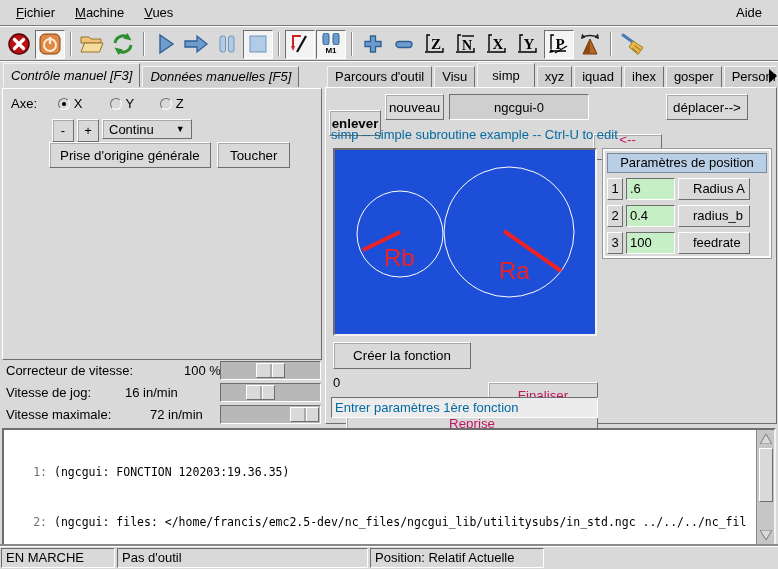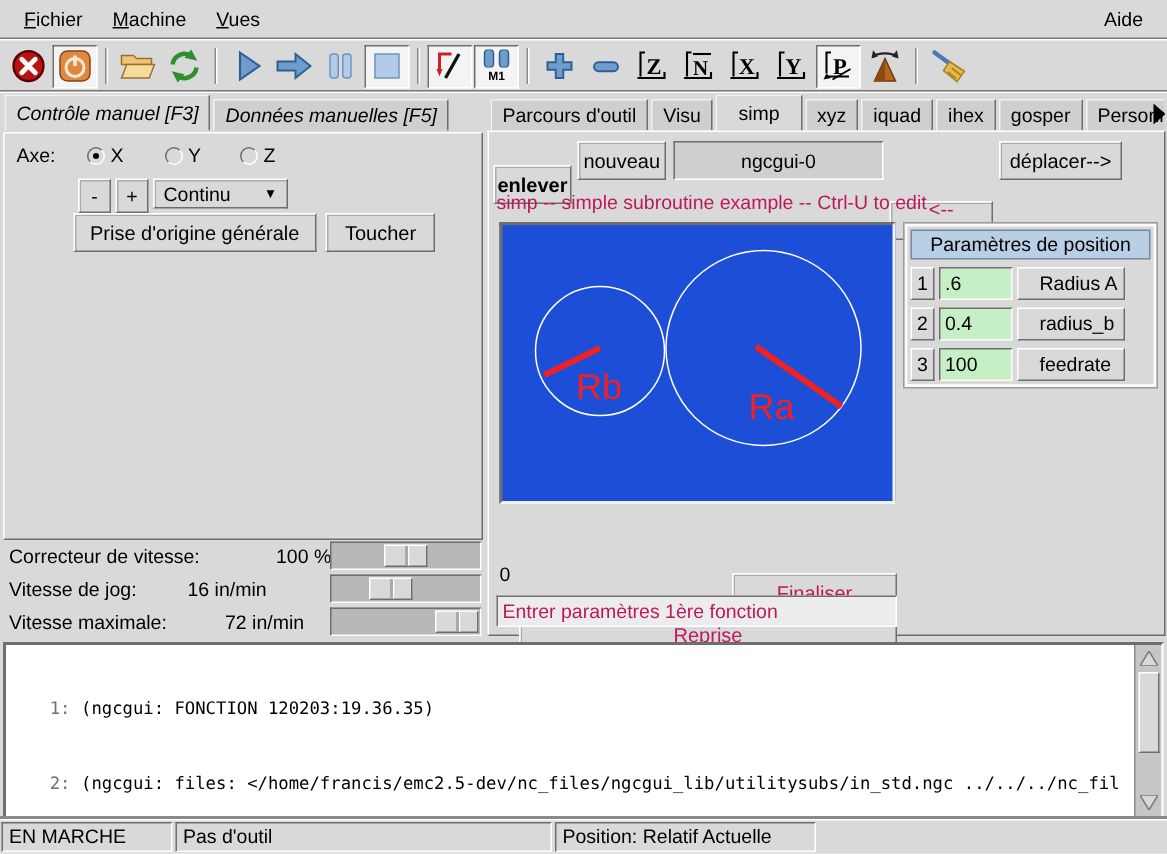--- a/index.html
+++ b/index.html
@@ -46,21 +46,21 @@
   .slider-row .lbl { position:absolute; left:4px; top:2px; }
   .slider-row .val { position:absolute; top:2px; }
   .trough { position:absolute; left:218px; top:0; width:101px; height:19px; background:#b8b8b8;
             border:1px solid; border-color:#6e6e6e #fff #fff #6e6e6e; }
   .handle { position:absolute; top:1px; width:29px; height:15px; background:#d9d9d9;
             border:1px solid; border-color:#fff #6e6e6e #6e6e6e #fff; }
   .handle::after { content:""; position:absolute; left:13px; top:0; width:2px; height:100%; background:#aaa; border-right:1px solid #fff; }
   .h1 { left:35px; } .h2 { left:25px; } .h3 { left:69px; }
 
   
-  .bluetext { color:#be185d; }
+  .bluetext { color:#0369a1; }
   .instancebox { background:#cfcfcf; border:1px solid; border-color:#6e6e6e #fff #fff #6e6e6e;
                  display:flex; align-items:center; justify-content:center; }
   .canvasbox { position:absolute; left:7px; top:60px; width:264px; height:188px; background:#1d4ed8;
                border:2px solid; border-color:#6e6e6e #f2f2f2 #f2f2f2 #6e6e6e; }
   .params { position:absolute; left:277px; top:61px; width:168px; background:#d9d9d9;
             border:2px solid #fafafa; outline:1px solid #9a9a9a; padding:2px; }
   .params-header { height:20px; background:#b9cfe6; border:1px solid #7a8a9a; text-align:center; line-height:18px; }
   .param-row { display:flex; gap:3px; margin-top:5px; height:22px; }
   .pnum { width:16px; background:#d9d9d9; border:1px solid; border-color:#fff #6e6e6e #6e6e6e #fff; text-align:center; line-height:20px; }
   .pval { width:49px; background:#c6efc6; border:1px solid; border-color:#6e6e6e #fff #fff #6e6e6e; padding-left:3px; line-height:20px; }
@@ -323,20 +323,21 @@
         <span class="pval">0.4</span>
         <span class="pname">radius_b</span>
       </div>
       <div class="param-row">
         <span class="pnum">3</span>
         <span class="pval">100</span>
         <span class="pname">feedrate</span>
       </div>
     </div>
 
+    <button class="btn row-abs" style="left:7px; top:254px; width:138px; height:27px;">Créer la fonction</button>
     <button class="btn disabled row-abs" style="left:162px; top:254px; width:110px; height:27px;">Finaliser</button>
 
     <span class="row-abs" style="left:7px; top:287px;">0</span>
     <button class="btn disabled row-abs" style="left:20px; top:285px; width:252px; height:21px;">Reprise</button>
 
     <div class="statusline bluetext">Entrer paramètres 1ère fonction</div>
   </div>
 
   <div class="log">
     <div class="logtext">

